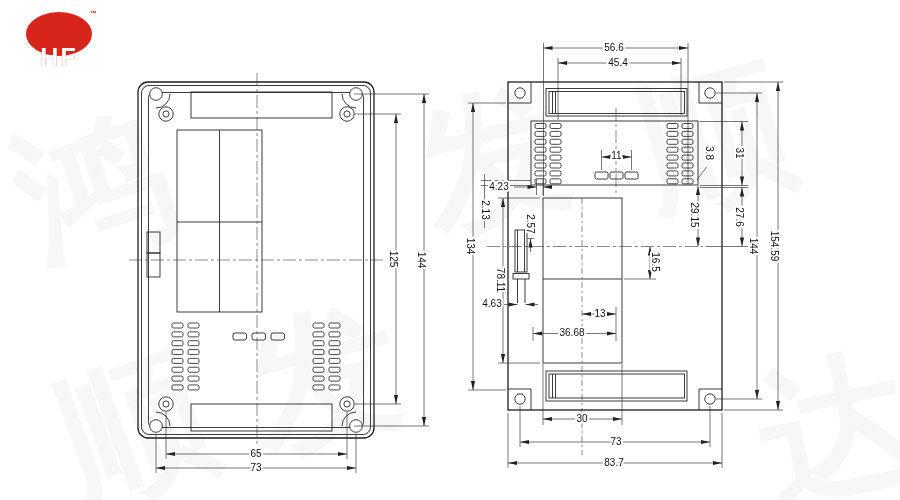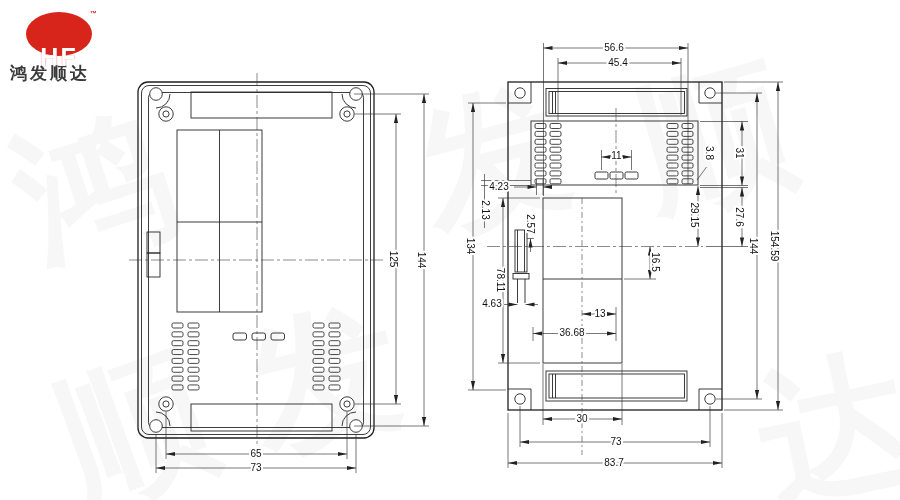--- a/index.html
+++ b/index.html
@@ -48,21 +48,20 @@
     <span style="left:760px;top:330px;transform:rotate(-12deg);">达</span>
     <span style="left:60px;top:330px;transform:rotate(-20deg);">顺</span>
     <span style="left:420px;top:60px;transform:rotate(-15deg);">发</span>
   </div>
 
   <div class="logo">
     <div class="logo-ellipse">
       <span class="hf">HF</span>
     </div>
     <span class="logo-tm">™</span>
-    <div class="company">鸿发顺达</div>
   </div>
 
   <svg width="900" height="500" viewBox="0 0 900 500">
     <defs>
       <marker id="ar" viewBox="0 0 10 6" refX="9.5" refY="3" markerWidth="10" markerHeight="6" orient="auto-start-reverse" markerUnits="userSpaceOnUse">
         <path d="M0.5,0.9 L9.5,3 L0.5,5.1 Z" fill="#222"></path>
       </marker>
     </defs>
 
     <g>

